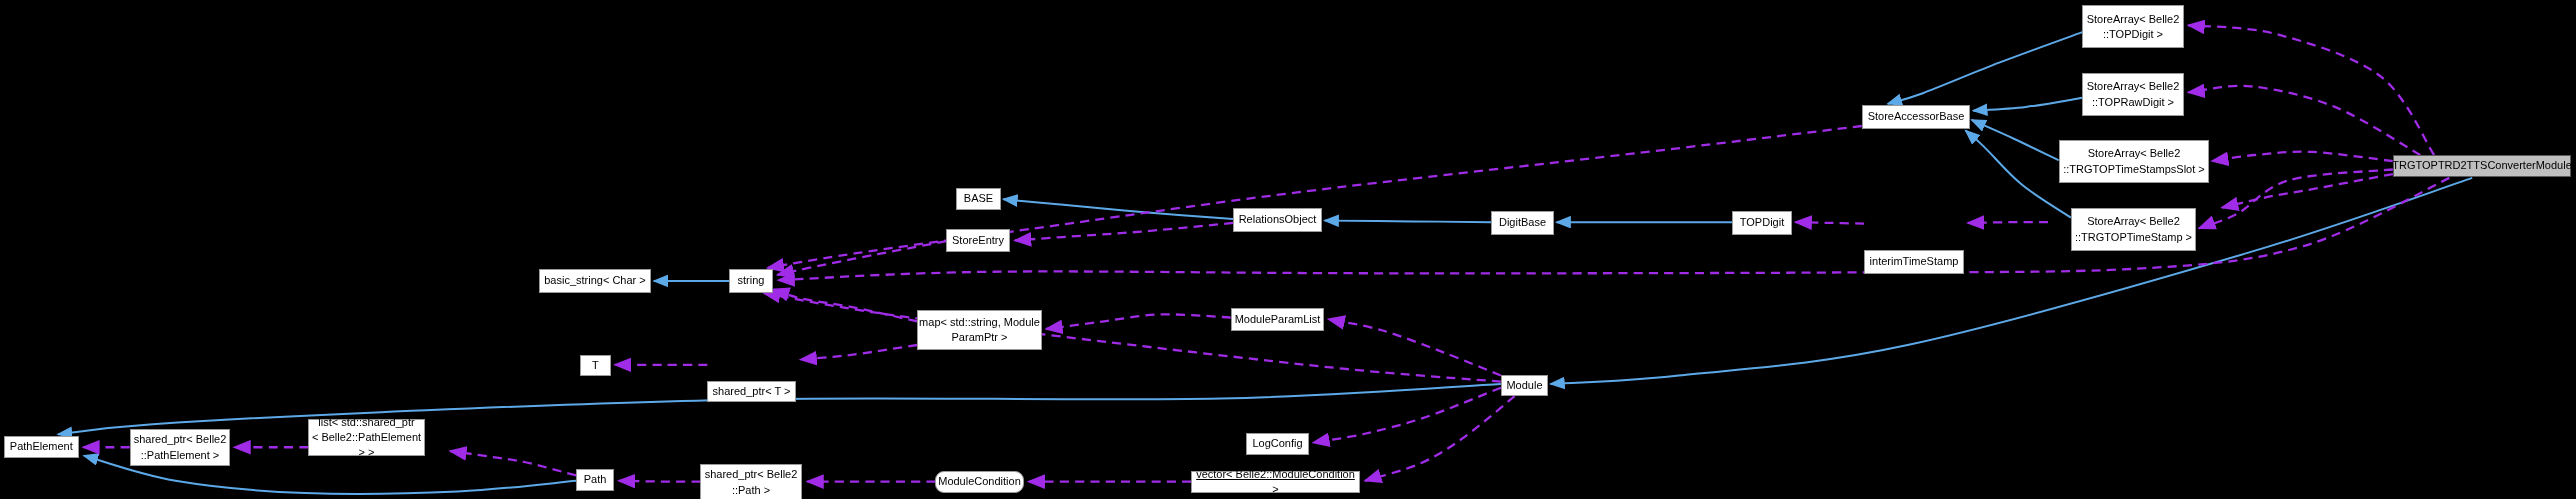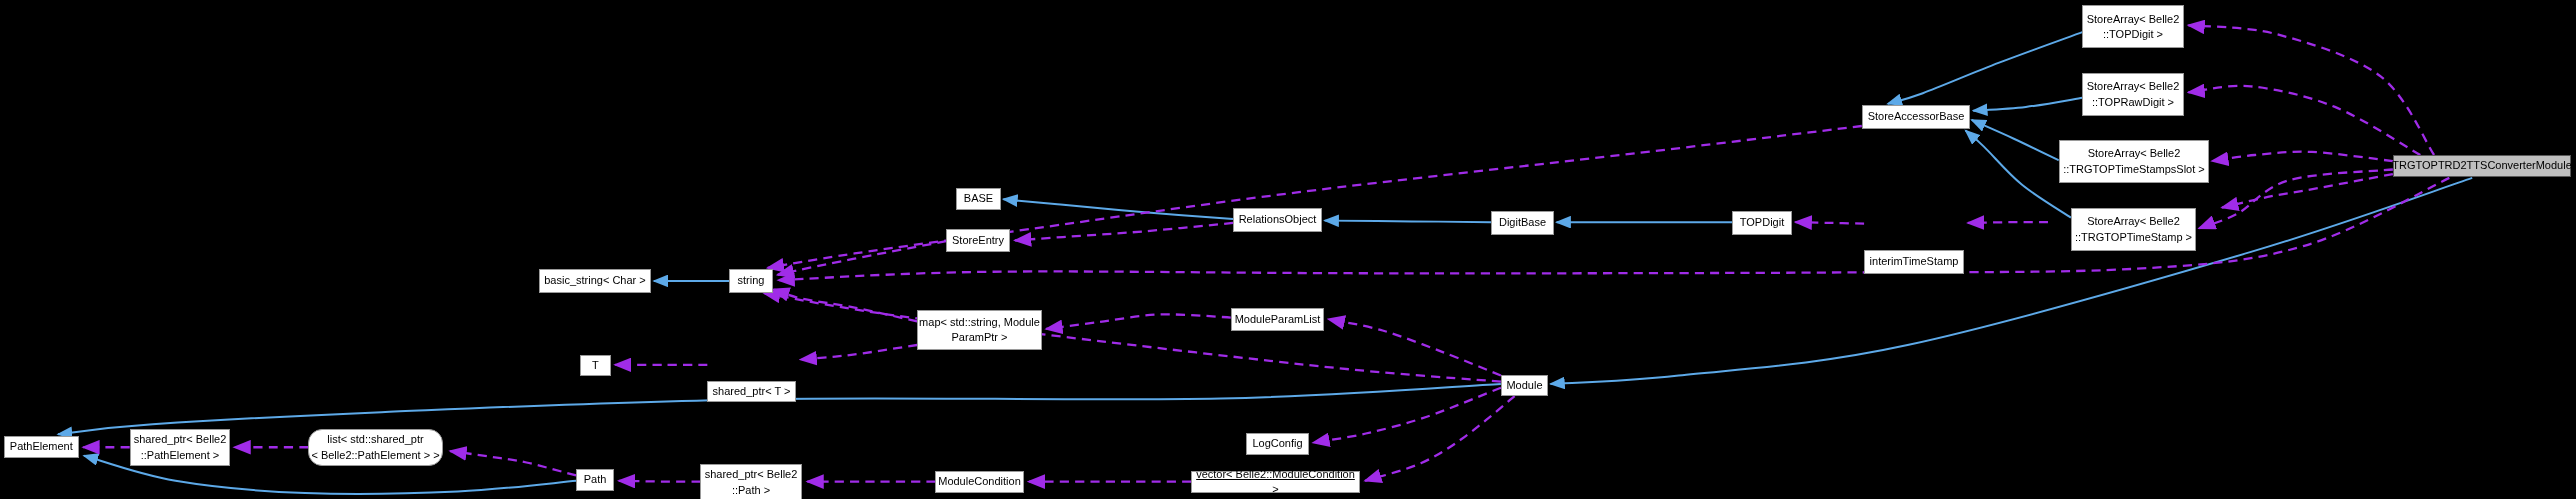--- a/index.html
+++ b/index.html
@@ -84,22 +84,22 @@
     <div class="node" style="left: 729px; top: 269px; width: 44px; height: 24px;">string</div>
     <div class="node" style="left: 917px; top: 310px; width: 125px; height: 40px;">map&lt; std::string, Module
 ParamPtr &gt;</div>
     <div class="node" style="left: 1231px; top: 308px; width: 93px; height: 23px;">ModuleParamList</div>
     <div class="node" style="left: 580px; top: 355px; width: 30.5px; height: 20.6px;">T</div>
     <div class="node" style="left: 707px; top: 355px; width: 89px; height: 20.6px; margin-top: 26px;">shared_ptr&lt; T &gt;</div>
     <div class="node" style="left: 1501px; top: 375px; width: 47px; height: 20.6px;">Module</div>
     <div class="node" style="left: 3.8px; top: 436px; width: 75px; height: 22px;">PathElement</div>
     <div class="node" style="left: 130px; top: 429px; width: 100px; height: 37px;">shared_ptr&lt; Belle2
 ::PathElement &gt;</div>
-    <div class="node" style="left: 308px; top: 429px; width: 135px; height: 37px; border-radius: 14px;">list&lt; std::shared_ptr
+    <div class="node" style="left: 308px; top: 419px; width: 117px; height: 37px;">list&lt; std::shared_ptr
 &lt; Belle2::PathElement &gt; &gt;</div>
     <div class="node" style="left: 576px; top: 469px; width: 38px; height: 22px;">Path</div>
     <div class="node" style="left: 700px; top: 464px; width: 102px; height: 37px;">shared_ptr&lt; Belle2
 ::Path &gt;</div>
-    <div class="node" style="left: 935px; top: 471px; width: 89px; height: 22px;">ModuleCondition</div>
+    <div class="node" style="left: 935px; top: 471px; width: 89px; height: 22px; border-radius: 9px;">ModuleCondition</div>
     <div class="node" style="left: 1191px; top: 471px; width: 169px; height: 22px; text-decoration: underline;">vector&lt; Belle2::ModuleCondition &gt;</div>
     <div class="node" style="left: 1246px; top: 433px; width: 63px; height: 22px;">LogConfig</div>
   </div>
 
 
 </body></html>

